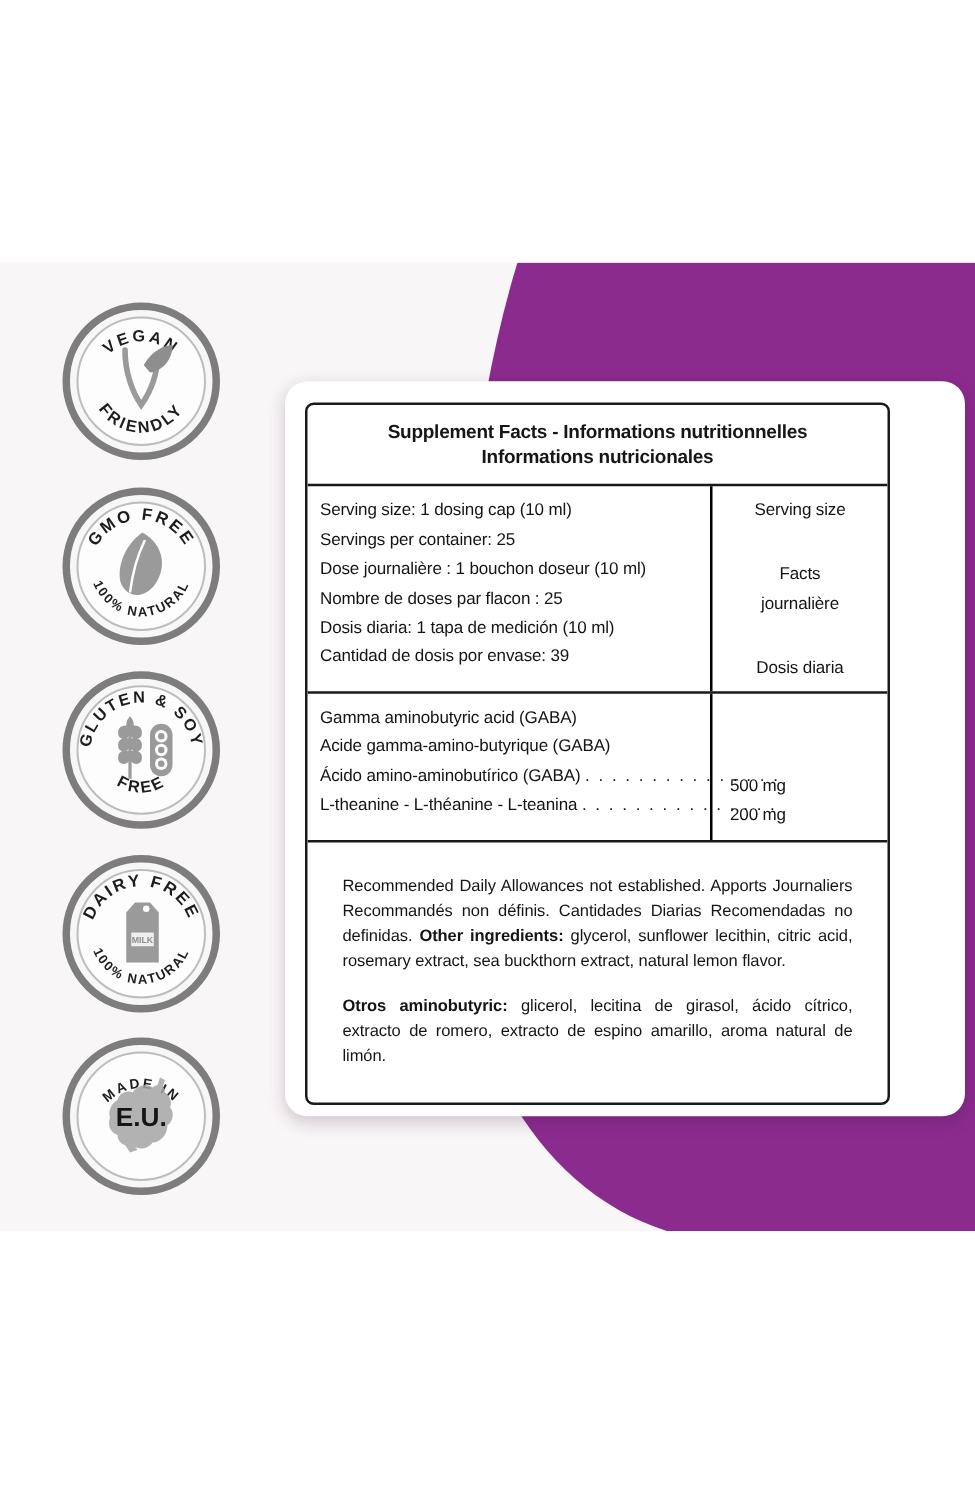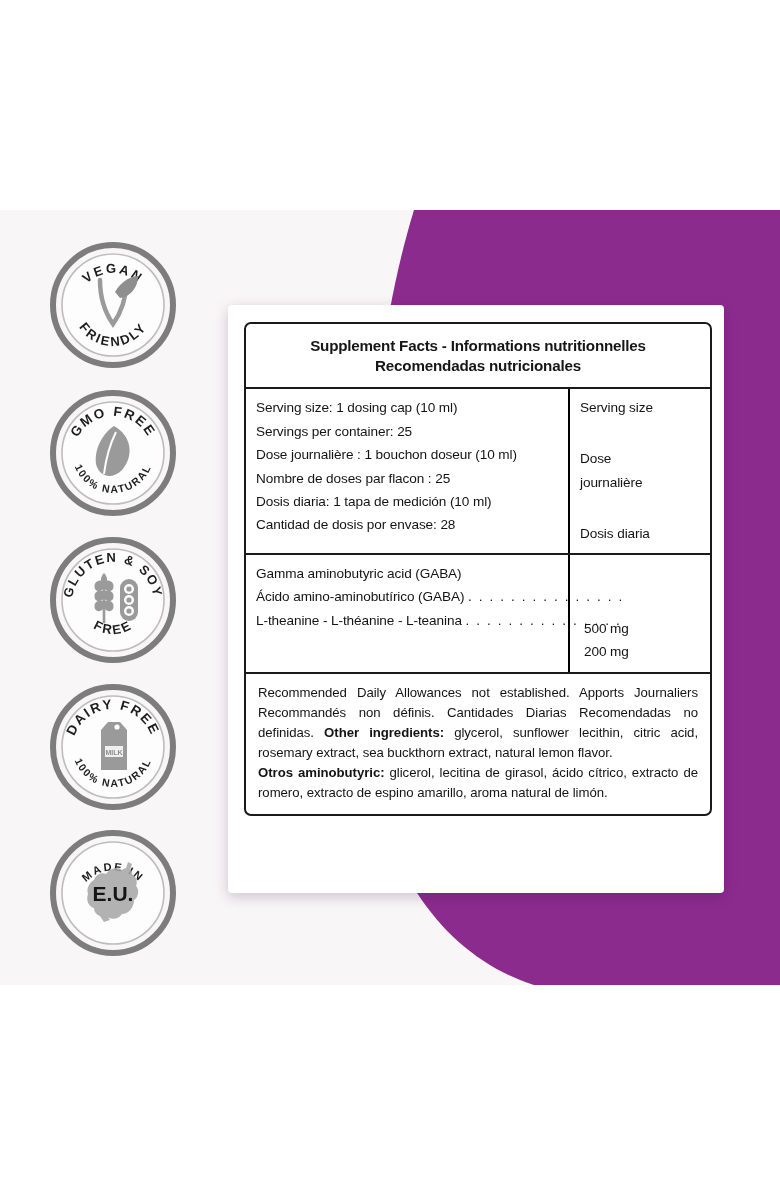--- a/index.html
+++ b/index.html
@@ -36,23 +36,23 @@
     position: absolute;
     left: 48px;
     width: 130px; height: 130px;
   }
   .badge svg { display: block; }
 
   
   #facts-card {
     position: absolute;
     left: 228px; top: 305px;
-    width: 496px; height: 588px;
+    width: 544px; height: 588px;
     background: #ffffff;
-    border-radius: 4px;
+    border-radius: 18px;
     box-shadow: 0 4px 14px rgba(60,20,60,0.22);
   }
   #facts-table {
     position: absolute;
     left: 16px; top: 17px;
     width: 468px;
     border: 2px solid #1a1a1a;
     border-radius: 7px;
     background: #fff;
     box-sizing: border-box;
@@ -76,21 +76,21 @@
   .fcol-left {
     width: 324px;
     box-sizing: border-box;
     border-right: 2px solid #000000;
     padding: 7px 10px 8px 10px;
   }
   .fcol-right {
     flex: 1;
     box-sizing: border-box;
     padding: 7px 10px 8px 10px;
-    text-align: left;
+    text-align: center;
   }
   .fline {
     font-size: 13.6px;
     line-height: 1.72;
     color: #141414;
     white-space: nowrap;
     letter-spacing: -0.1px;
   }
   .rline {
     font-size: 13.6px;
@@ -105,21 +105,21 @@
   .amt-right .rline { padding-left: 14px; }
   .footer-cell {
     padding: 9px 12px 11px 12px;
     font-size: 13.2px;
     line-height: 1.52;
     color: #141414;
     text-align: justify;
     letter-spacing: -0.05px;
   }
   .footer-cell b { font-weight: bold; }
-  .footer-cell p { margin: 0; }
+  .footer-cell p { margin: 16px; }
 </style>
 </head>
 <body>
 
 <div id="stage">
 
   <div id="band"></div>
 
   <div id="purple-shape">
     <svg width="476" height="775" viewBox="0 0 476 775">
@@ -249,45 +249,46 @@
       </g>
       <text x="65" y="73" font-family="Liberation Sans, sans-serif" font-size="21" font-weight="bold" fill="#151515" text-anchor="middle">E.U.</text>
     </svg>
   </div>
 
   <div id="facts-card">
     <div id="facts-table">
 
       <div class="fact-head">
         <div>Supplement Facts - Informations nutritionnelles</div>
-        <div>Recomendadas nutricionales</div>
+        <div>Informations nutricionales</div>
       </div>
 
       <div class="fact-row">
         <div class="fcol-left">
           <div class="fline">Serving size: 1 dosing cap (10 ml)</div>
           <div class="fline">Servings per container: 25</div>
           <div class="fline">Dose journalière : 1 bouchon doseur (10 ml)</div>
           <div class="fline">Nombre de doses par flacon : 25</div>
           <div class="fline">Dosis diaria: 1 tapa de medición (10 ml)</div>
-          <div class="fline">Cantidad de dosis por envase: 28</div>
+          <div class="fline">Cantidad de dosis por envase: 39</div>
         </div>
         <div class="fcol-right">
           <div class="rline">Serving size</div>
           <div class="rspacer"></div>
-          <div class="rline">Dose</div>
+          <div class="rline">Facts</div>
           <div class="rline">journalière</div>
           <div class="rspacer"></div>
           <div class="rline">Dosis diaria</div>
         </div>
       </div>
 
       <div class="fact-row amt-row">
         <div class="fcol-left">
           <div class="fline">Gamma aminobutyric acid (GABA)</div>
+          <div class="fline">Acide gamma-amino-butyrique (GABA)</div>
           <div class="fline">
             <span>Ácido amino-aminobutírico (GABA)</span>
             <span class="dotfill">. . . . . . . . . . . . . . .</span>
           </div>
           <div class="fline">
             <span>L-theanine - L-théanine - L-teanina</span>
             <span class="dotfill">. . . . . . . . . . . . . . .</span>
           </div>
         </div>
         <div class="fcol-right amt-right">

